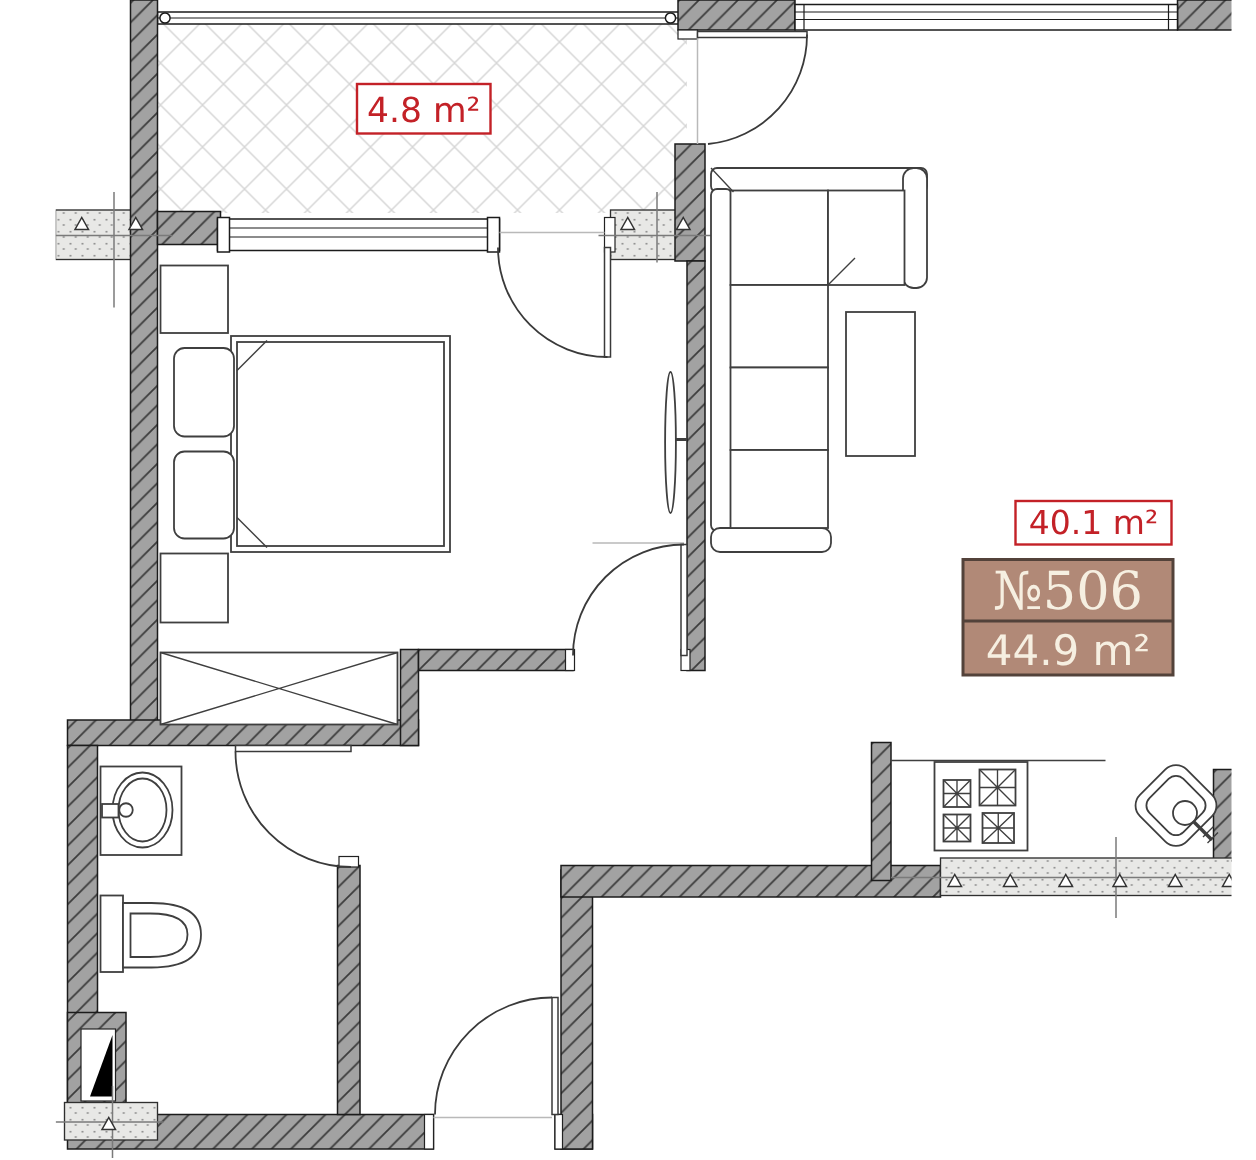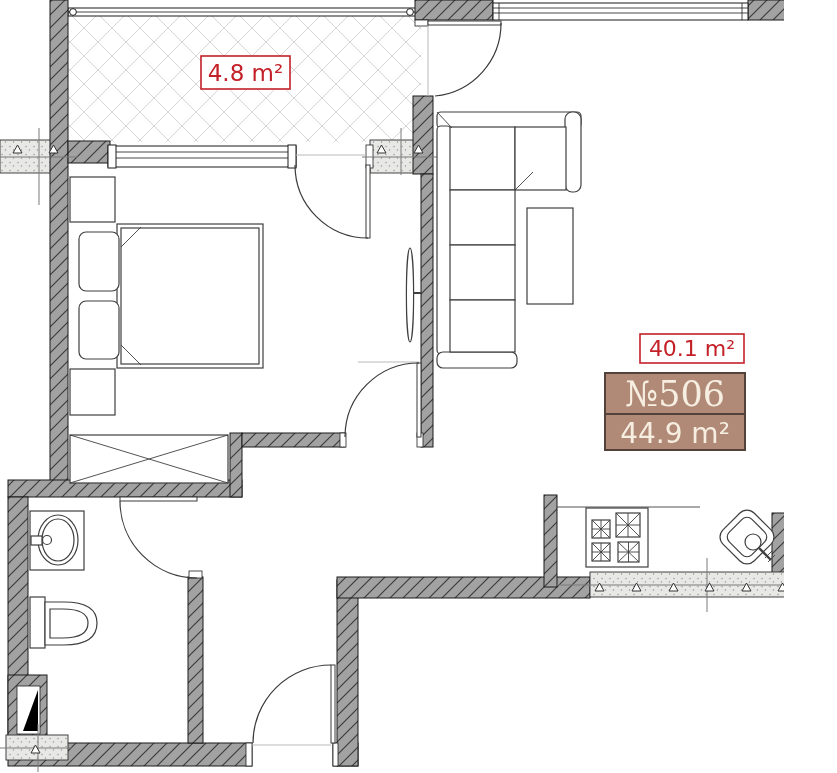--- a/index.html
+++ b/index.html
@@ -1,17 +1,17 @@
 <!DOCTYPE html>
 <html><head>
 <meta charset="utf-8">
 <style>
   html,body{margin:0;padding:0;background:#ffffff;}
   .stage{width:784px;height:773px;position:relative;background:#fff;overflow:hidden;
-         font-family:"DejaVu Sans",sans-serif;}
+         font-family:"DejaVu Sans",sans-serif;margin-left:37px;}
   svg{display:block}
   
   .w   {fill:url(#hatch);stroke:#1b1b1b;stroke-width:1;}
   .pier{fill:url(#stip);stroke:#2f2f2f;stroke-width:0.9;}
   .jamb{fill:#ffffff;stroke:#222;stroke-width:0.8;}
   .axis{stroke:#7a7a7a;stroke-width:1;fill:none;}
   .tri {fill:#ffffff;stroke:#333;stroke-width:1;}
   .door{fill:none;stroke:#3a3a3a;stroke-width:1.2;}
   .leaf{fill:#ffffff;stroke:#3a3a3a;stroke-width:1;}
   .thr {stroke:#b9b9b9;stroke-width:1;fill:none;}

